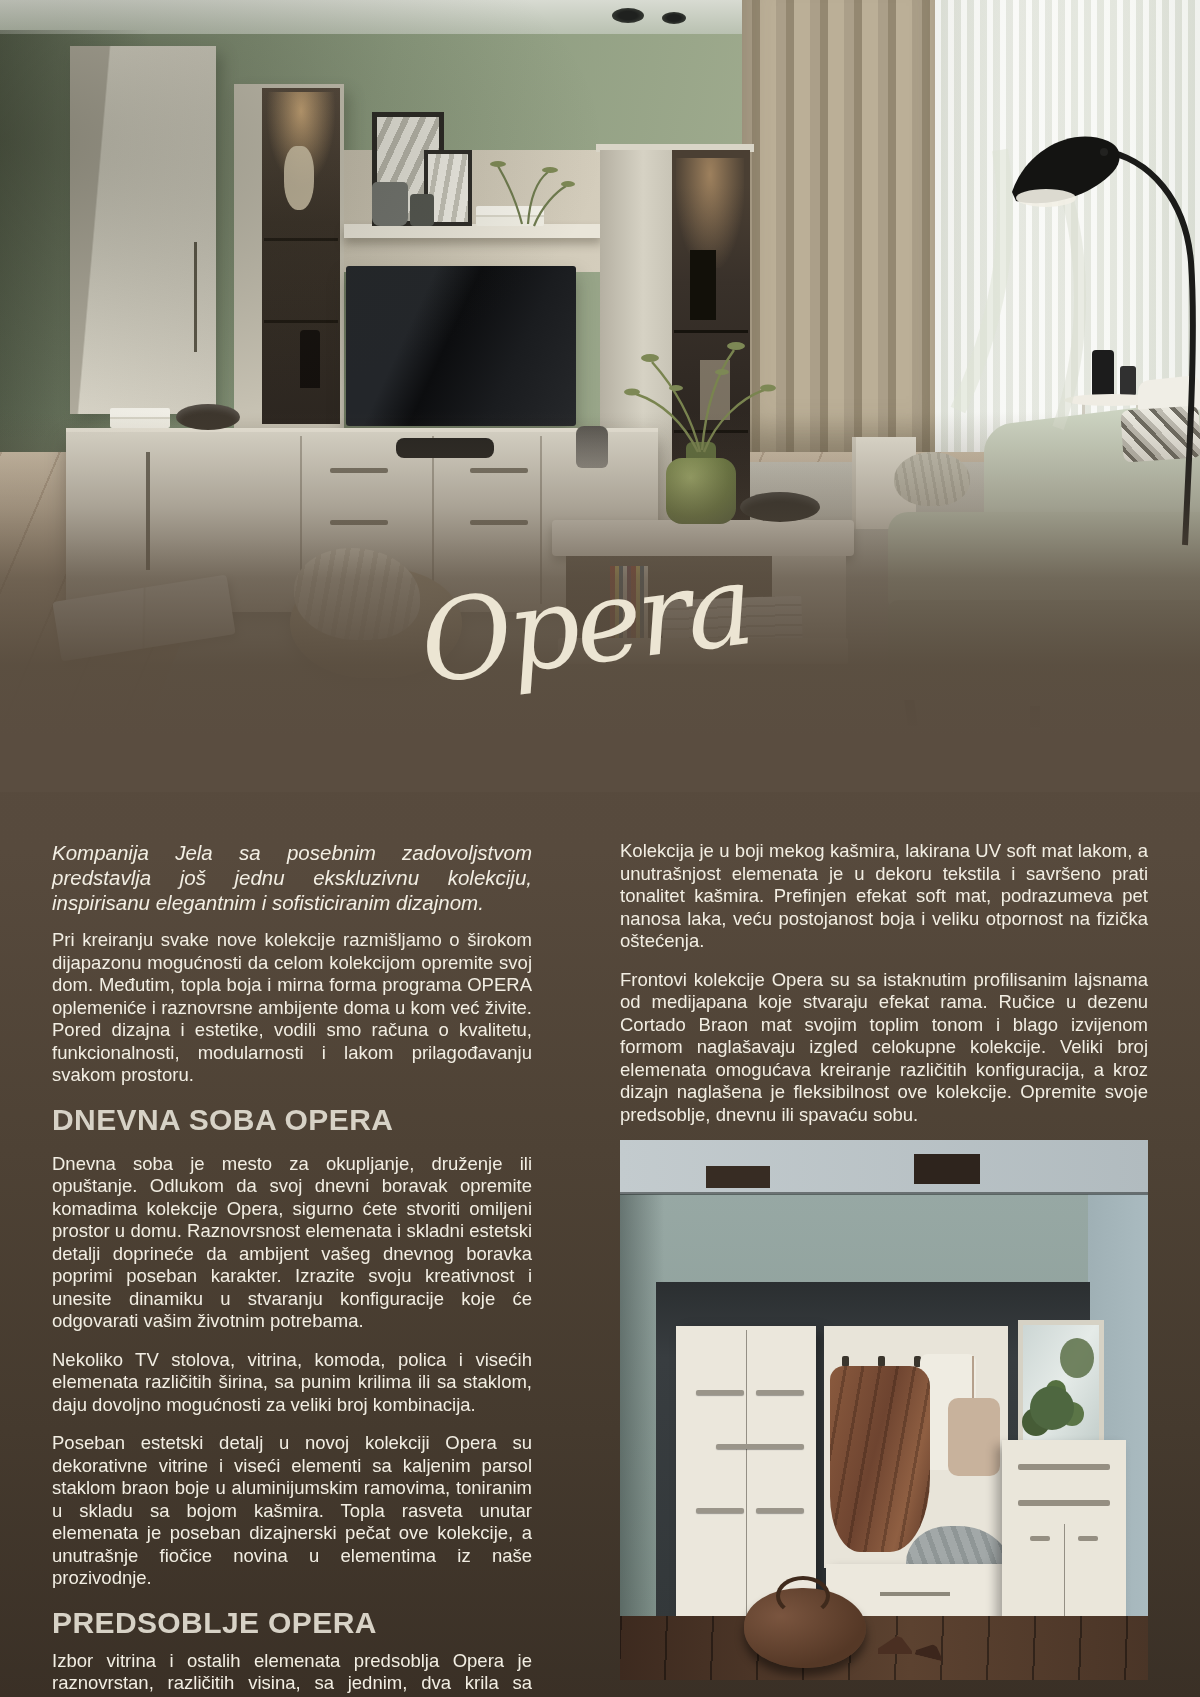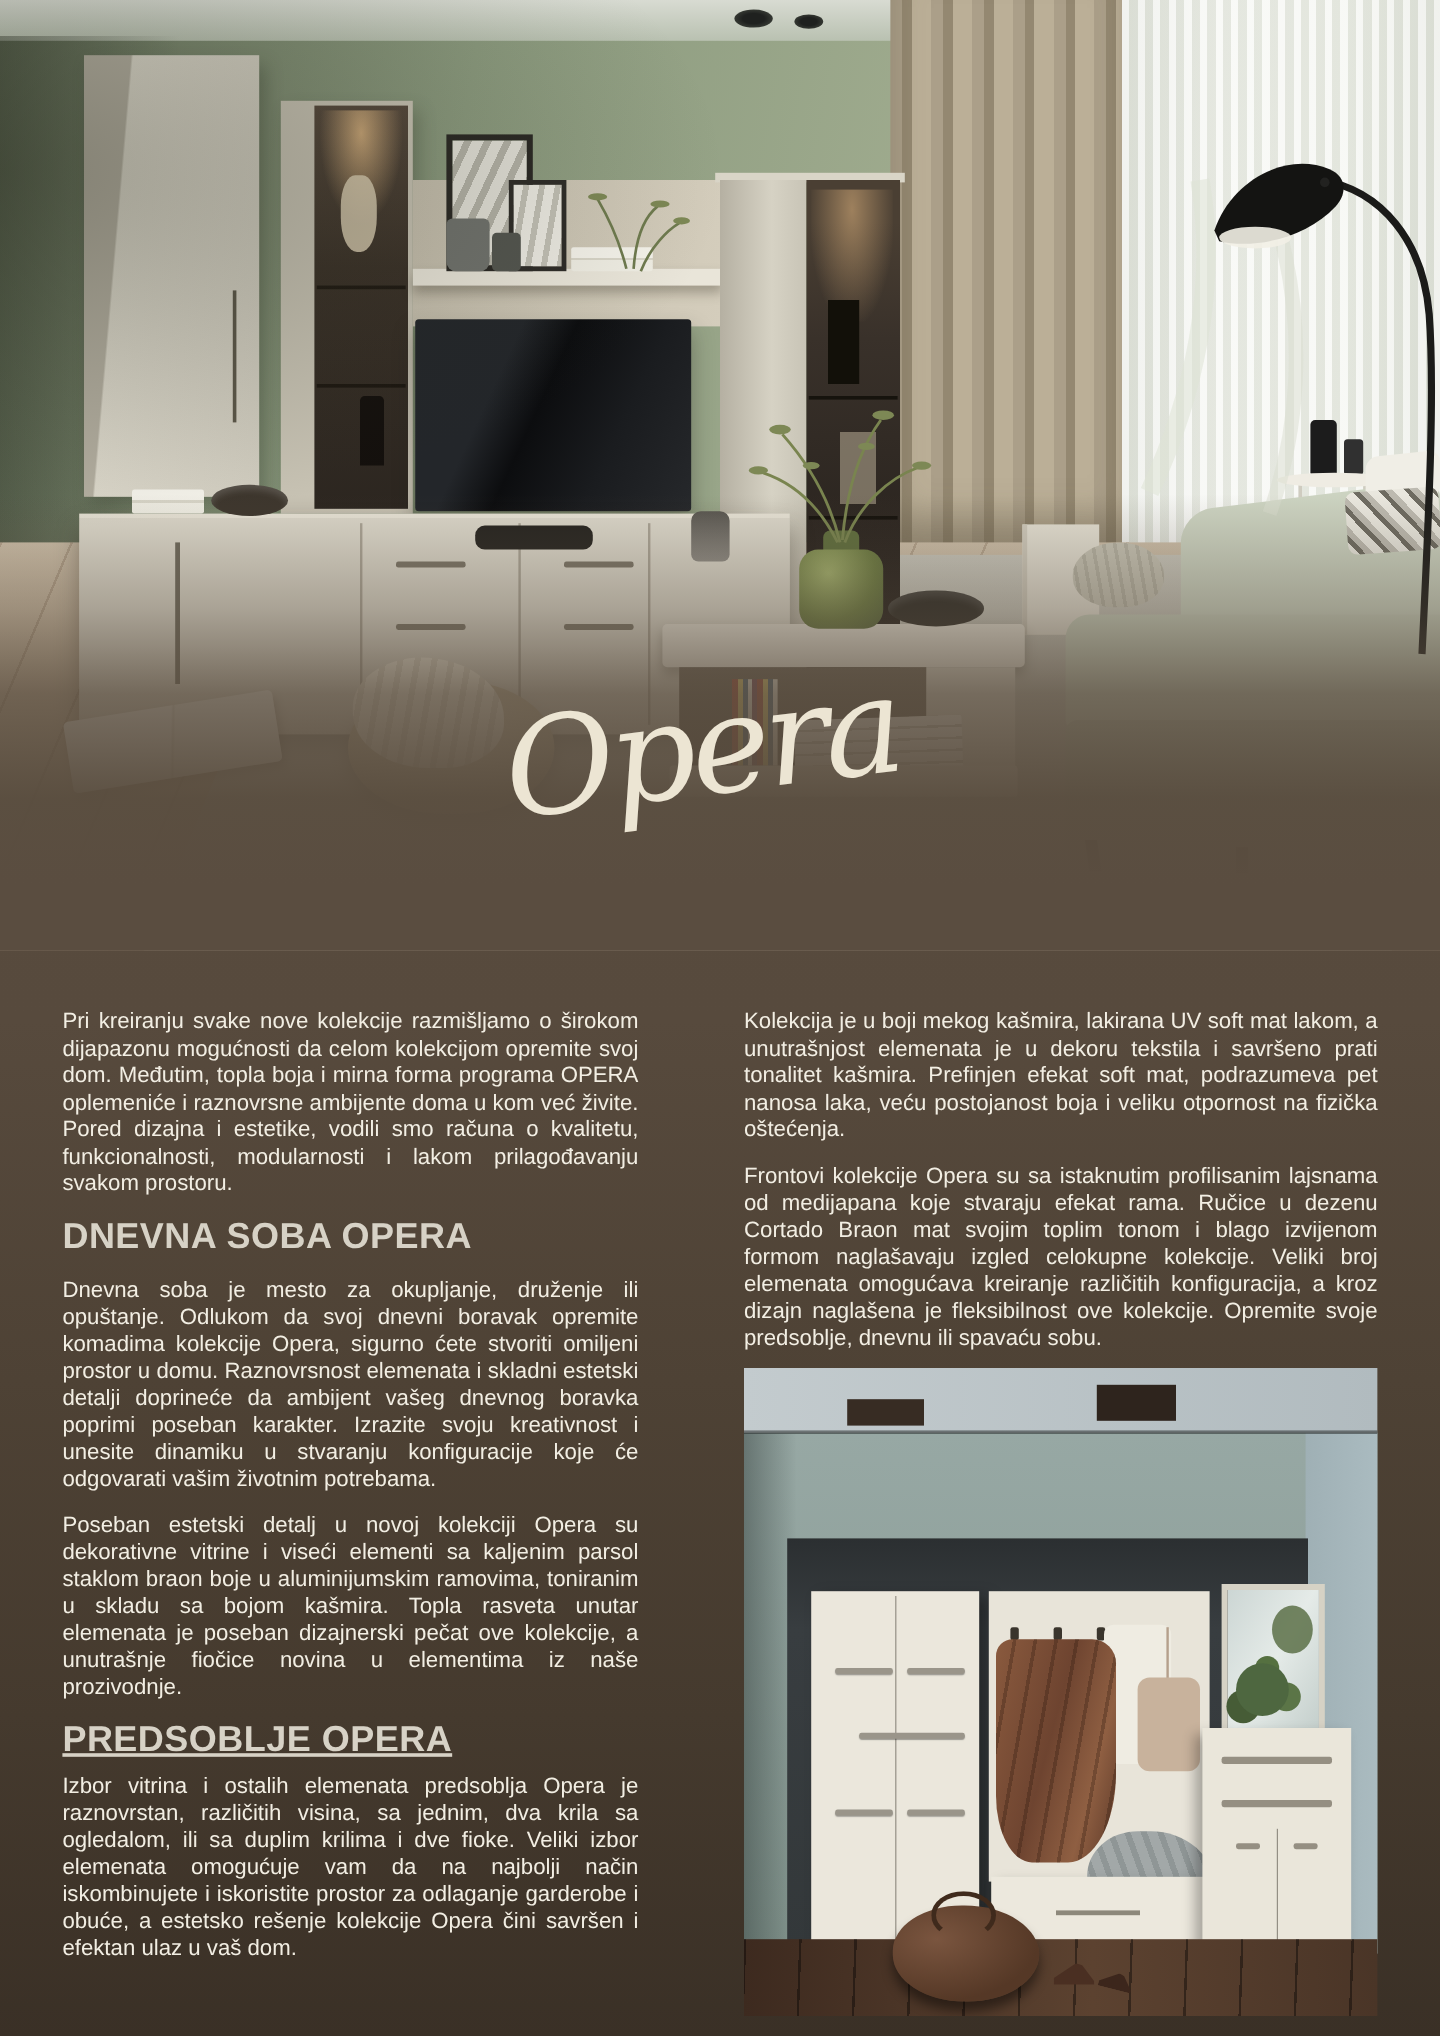--- a/index.html
+++ b/index.html
@@ -121,21 +121,21 @@
     font-family:"DejaVu Serif",serif;font-style:italic;font-size:112px;line-height:1;
     color:#ece5d3;transform:rotate(-7deg);letter-spacing:-4px;}
   .h-tagline{left:0;top:724px;width:1200px;text-align:center;
     font-size:30px;color:#f6f2e7;letter-spacing:.5px;}
   
   .columns{position:absolute;top:840px;left:52px;width:1096px;display:grid;
     grid-template-columns:480px 528px;column-gap:88px;color:#f2eee3;}
   .columns p{margin:0 0 16px;font-size:18.5px;line-height:22.5px;text-align:justify;}
   .intro{font-style:italic;font-size:20.5px !important;line-height:25px !important;margin-bottom:14px !important;}
   .columns h2{margin:12px 0 16px;font-size:30px;line-height:34px;font-weight:700;color:#d7d2c6;letter-spacing:.4px;}
-  .columns h2.second{margin-top:2px;margin-bottom:10px;text-decoration:underline;}
+  .columns h2.second{margin-top:2px;margin-bottom:10px;}
   
   .photo{position:relative;width:528px;height:540px;margin-top:0;overflow:hidden;box-shadow:0 0 0 rgba(0,0,0,0);}
   .photo *{position:absolute;}
   .p-ceiling{left:0;top:0;width:528px;height:54px;background:linear-gradient(90deg,#c3cbce,#b1bbbf);}
   .p-light1{left:86px;top:26px;width:64px;height:22px;background:#372c23;}
   .p-light2{left:294px;top:14px;width:66px;height:30px;background:#2e241d;}
   .p-ceilline{left:0;top:52px;width:528px;height:3px;background:rgba(40,45,45,.55);}
   .p-wall{left:0;top:54px;width:528px;height:434px;background:linear-gradient(180deg,#97a8a4,#84968f);}
   .p-wallR{left:468px;top:54px;width:60px;height:434px;background:linear-gradient(90deg,#9fb0b5,#aabbc0);}
   .p-wallshadow{left:0;top:54px;width:44px;height:434px;background:linear-gradient(90deg,rgba(30,40,38,.40),rgba(30,40,38,0));}
@@ -301,23 +301,25 @@
       </g>
     </svg>
 
     <div class="h-vignette"></div>
     <div class="h-fade"></div>
     <div class="h-logo">Opera</div>
   </div>
 
   <div class="columns">
     <div class="col-left">
+      <p class="intro">Kompanija Jela sa posebnim zadovoljstvom predstavlja još jednu ekskluzivnu kolekciju, inspirisanu elegantnim i sofisticiranim dizajnom.</p>
       <p>Pri kreiranju svake nove kolekcije razmišljamo o širokom dijapazonu mogućnosti da celom kolekcijom opremite svoj dom. Međutim, topla boja i mirna forma programa OPERA oplemeniće i raznovrsne ambijente doma u kom već živite. Pored dizajna i estetike, vodili smo računa o kvalitetu, funkcionalnosti, modularnosti i lakom prilagođavanju svakom prostoru.</p>
       <h2>DNEVNA SOBA OPERA</h2>
       <p>Dnevna soba je mesto za okupljanje, druženje ili opuštanje. Odlukom da svoj dnevni boravak opremite komadima kolekcije Opera, sigurno ćete stvoriti omiljeni prostor u domu. Raznovrsnost elemenata i skladni estetski detalji doprineće da ambijent vašeg dnevnog boravka poprimi poseban karakter. Izrazite svoju kreativnost i unesite dinamiku u stvaranju konfiguracije koje će odgovarati vašim životnim potrebama.</p>
+      <p>Nekoliko TV stolova, vitrina, komoda, polica i visećih elemenata različitih širina, sa punim krilima ili sa staklom, daju dovoljno mogućnosti za veliki broj kombinacija.</p>
       <p>Poseban estetski detalj u novoj kolekciji Opera su dekorativne vitrine i viseći elementi sa kaljenim parsol staklom braon boje u aluminijumskim ramovima, toniranim u skladu sa bojom kašmira. Topla rasveta unutar elemenata je poseban dizajnerski pečat ove kolekcije, a unutrašnje fiočice novina u elementima iz naše prozivodnje.</p>
       <h2 class="second">PREDSOBLJE OPERA</h2>
       <p>Izbor vitrina i ostalih elemenata predsoblja Opera je raznovrstan, različitih visina, sa jednim, dva krila sa ogledalom, ili sa duplim krilima i dve fioke. Veliki izbor elemenata omogućuje vam da na najbolji način iskombinujete i iskoristite prostor za odlaganje garderobe i obuće, a estetsko rešenje kolekcije Opera čini savršen i efektan ulaz u vaš dom.</p>
     </div>
     <div class="col-right">
       <p>Kolekcija je u boji mekog kašmira, lakirana UV soft mat lakom, a unutrašnjost elemenata je u dekoru tekstila i savršeno prati tonalitet kašmira. Prefinjen efekat soft mat, podrazumeva pet nanosa laka, veću postojanost boja i veliku otpornost na fizička oštećenja.</p>
       <p style="margin-bottom:14px;">Frontovi kolekcije Opera su sa istaknutim profilisanim lajsnama od medijapana koje stvaraju efekat rama. Ručice u dezenu Cortado Braon mat svojim toplim tonom i blago izvijenom formom naglašavaju izgled celokupne kolekcije. Veliki broj elemenata omogućava kreiranje različitih konfiguracija, a kroz dizajn naglašena je fleksibilnost ove kolekcije. Opremite svoje predsoblje, dnevnu ili spavaću sobu.</p>
 
       <div class="photo">
         <div class="p-wall"></div>

